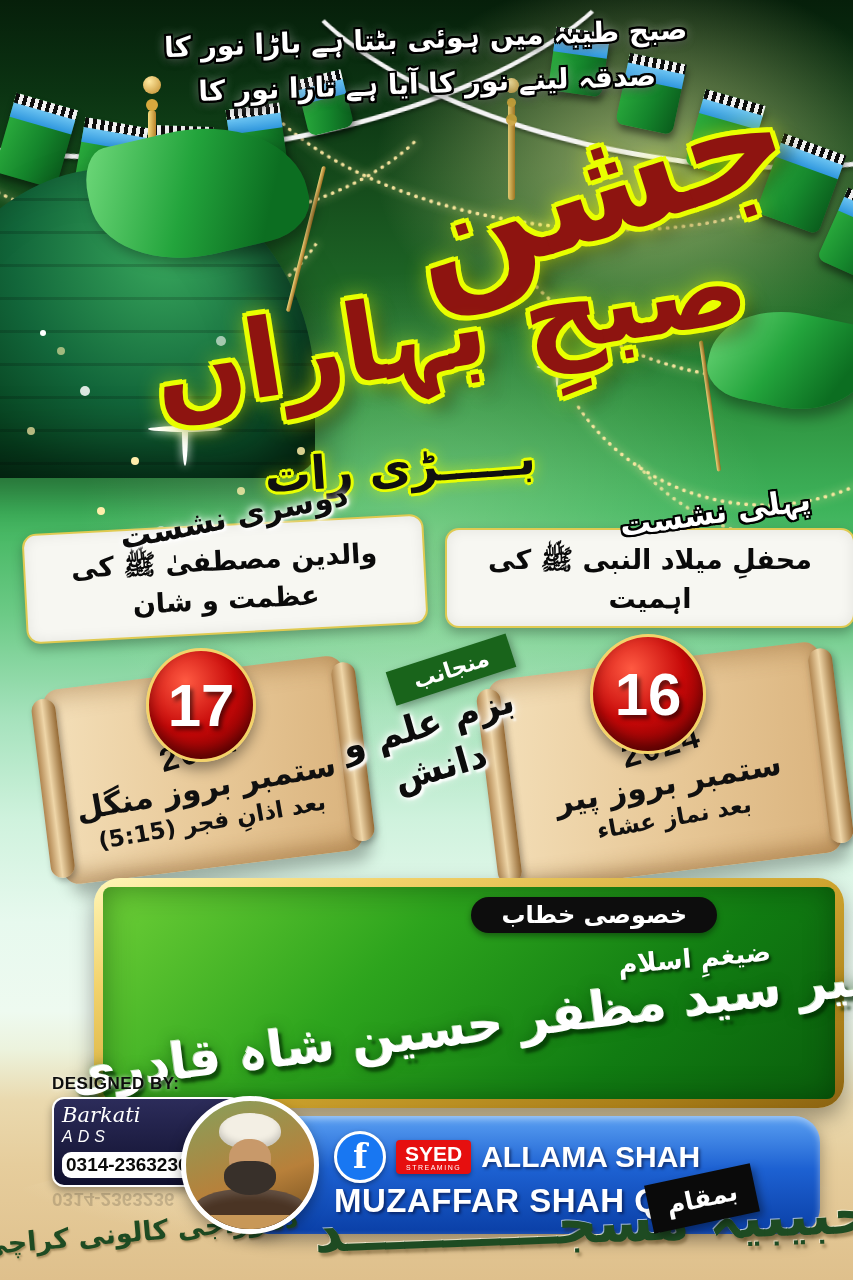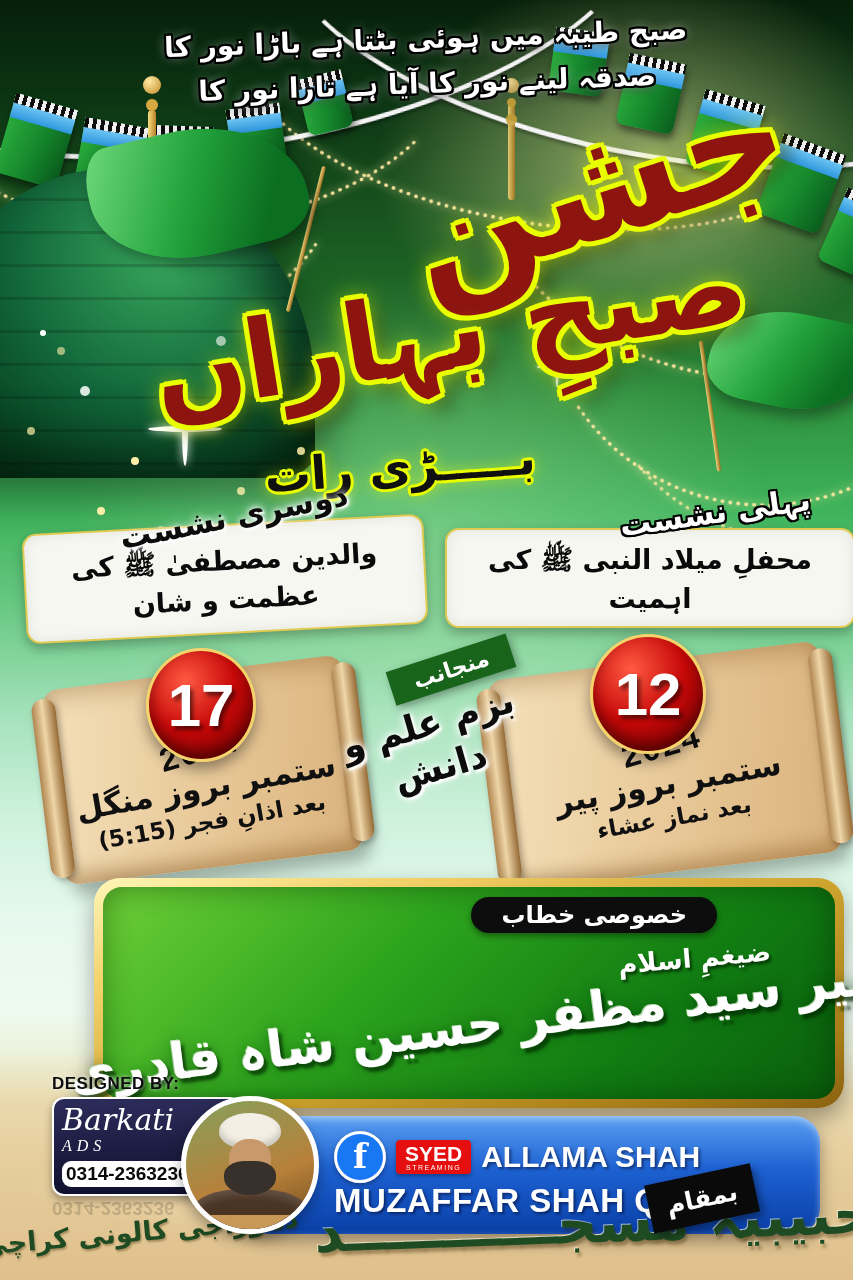--- a/index.html
+++ b/index.html
@@ -143,40 +143,40 @@
         box-shadow:2px 4px 8px rgba(0,0,0,.35);}
   .org-name{position:absolute;left:344px;top:700px;width:180px;z-index:5;text-align:center;
         font-size:36px;font-weight:bold;color:#0c0c0c;line-height:1.25;transform:rotate(-16deg);
         text-shadow:0 0 6px #fff,0 0 12px #fff,2px 3px 2px rgba(255,255,255,.85);}
 
   
   .panel{position:absolute;left:94px;top:878px;width:732px;height:212px;z-index:5;border-radius:26px;padding:9px;
         background:linear-gradient(160deg,#fff6b8,#f2d express 0,#f2d26a 22%,#cda32e 55%,#a87d18 85%,#8a6210);
         background:linear-gradient(160deg,#fff6b8,#f2d26a 22%,#cda32e 55%,#a87d18 85%,#8a6210);
         box-shadow:0 10px 22px rgba(0,0,0,.35);}
-  .panel-inner{position:relative;width:100%;height:100%;border-radius:19px;box-sizing:border-box;
+  .panel-inner{position:relative;width:100%;height:100%;border-radius:8px;box-sizing:border-box;
         background:linear-gradient(135deg,#6ecf37,#2da41d 38%,#117c12 72%,#0a5e0c);
         box-shadow:inset 0 0 30px rgba(0,40,0,.45);}
   .speech-tag{position:absolute;right:118px;top:10px;background:#0d0d0d;color:#fff;border-radius:22px;
         padding:4px 30px;font-size:24px;font-weight:bold;box-shadow:0 3px 6px rgba(0,0,0,.4);}
   .speech-honor{position:absolute;right:64px;top:56px;color:#fff;font-size:26px;font-weight:bold;
         transform:rotate(-5deg);text-shadow:2px 3px 3px rgba(0,30,0,.7);}
   .speech-name{position:absolute;left:10px;right:10px;top:72px;bottom:6px;display:flex;align-items:center;
         justify-content:center;color:#fff;font-size:50px;font-weight:bold;white-space:nowrap;
         transform:rotate(-7deg);
         text-shadow:3px 5px 3px rgba(0,40,0,.65),0 0 14px rgba(0,60,0,.5),-1px -1px 0 #e8ffe0;}
 
   
   .designer{position:absolute;left:52px;top:1074px;width:190px;z-index:6;}
   .designer-heading{font-size:17px;font-weight:bold;color:#0d0d0d;letter-spacing:.5px;
         text-shadow:0 0 4px rgba(255,255,255,.8);}
   .designer-card{margin-top:3px;background:linear-gradient(180deg,#2c2c5a,#10102e);border:2px solid #fff;
         border-radius:12px;padding:6px 8px 7px;color:#fff;box-shadow:0 4px 8px rgba(0,0,0,.35);}
-  .designer-brand{font-family:"DejaVu Serif",serif;font-style:italic;font-size:30px;line-height:1;}
-  .designer-sub{font-family:Liberation Serif, serif;font-style:italic;font-size:16px;letter-spacing:5px;margin-top:2px;}
+  .designer-brand{font-family:"DejaVu Serif",serif;font-style:italic;font-size:21px;line-height:1;}
+  .designer-sub{font-family:Liberation Sans, sans-serif;font-style:italic;font-size:16px;letter-spacing:5px;margin-top:2px;}
   .designer-phone{margin-top:6px;background:#fff;border-radius:9px;color:#0a0a0a;font-weight:bold;
         font-size:19px;padding:2px 4px;font-family:"Liberation Sans",sans-serif;}
   .designer-reflect{margin-top:1px;transform:scaleY(-1);opacity:.16;color:#0a0a0a;font-weight:bold;font-size:19px;
         font-family:"Liberation Sans",sans-serif;}
 
   .photo{position:absolute;left:181px;top:1096px;width:128px;height:128px;border-radius:50%;z-index:7;
         border:5px solid #fff;box-shadow:0 6px 14px rgba(0,0,0,.35);overflow:hidden;
         background:linear-gradient(160deg,#86a05c,#b8803a 60%,#6b4a1c);}
   .photo .turban{position:absolute;left:33px;top:12px;width:62px;height:36px;background:#f3efe4;
         border-radius:50% 50% 46% 46%;box-shadow:inset 0 -5px 7px rgba(0,0,0,.18);}
@@ -272,21 +272,21 @@
   <div class="sess-label sess-label-2 u">دوسری نشست</div>
   <div class="sess-box sess-box-2 u">والدین مصطفیٰ ﷺ کی عظمت و شان</div>
 
   <div class="scroll scroll-right">
     <div class="scroll-inner u">
       <div class="scroll-year lat">2024</div>
       <div class="scroll-date">ستمبر بروز پیر</div>
       <div class="scroll-time">بعد نماز عشاء</div>
     </div>
   </div>
-  <div class="day-circle day-16">12</div>
+  <div class="day-circle day-16">16</div>
 
   <div class="scroll scroll-left">
     <div class="scroll-inner u">
       <div class="scroll-year lat">2024</div>
       <div class="scroll-date">ستمبر بروز منگل</div>
       <div class="scroll-time">بعد اذانِ فجر (5:15)</div>
     </div>
   </div>
   <div class="day-circle day-17">17</div>
 

